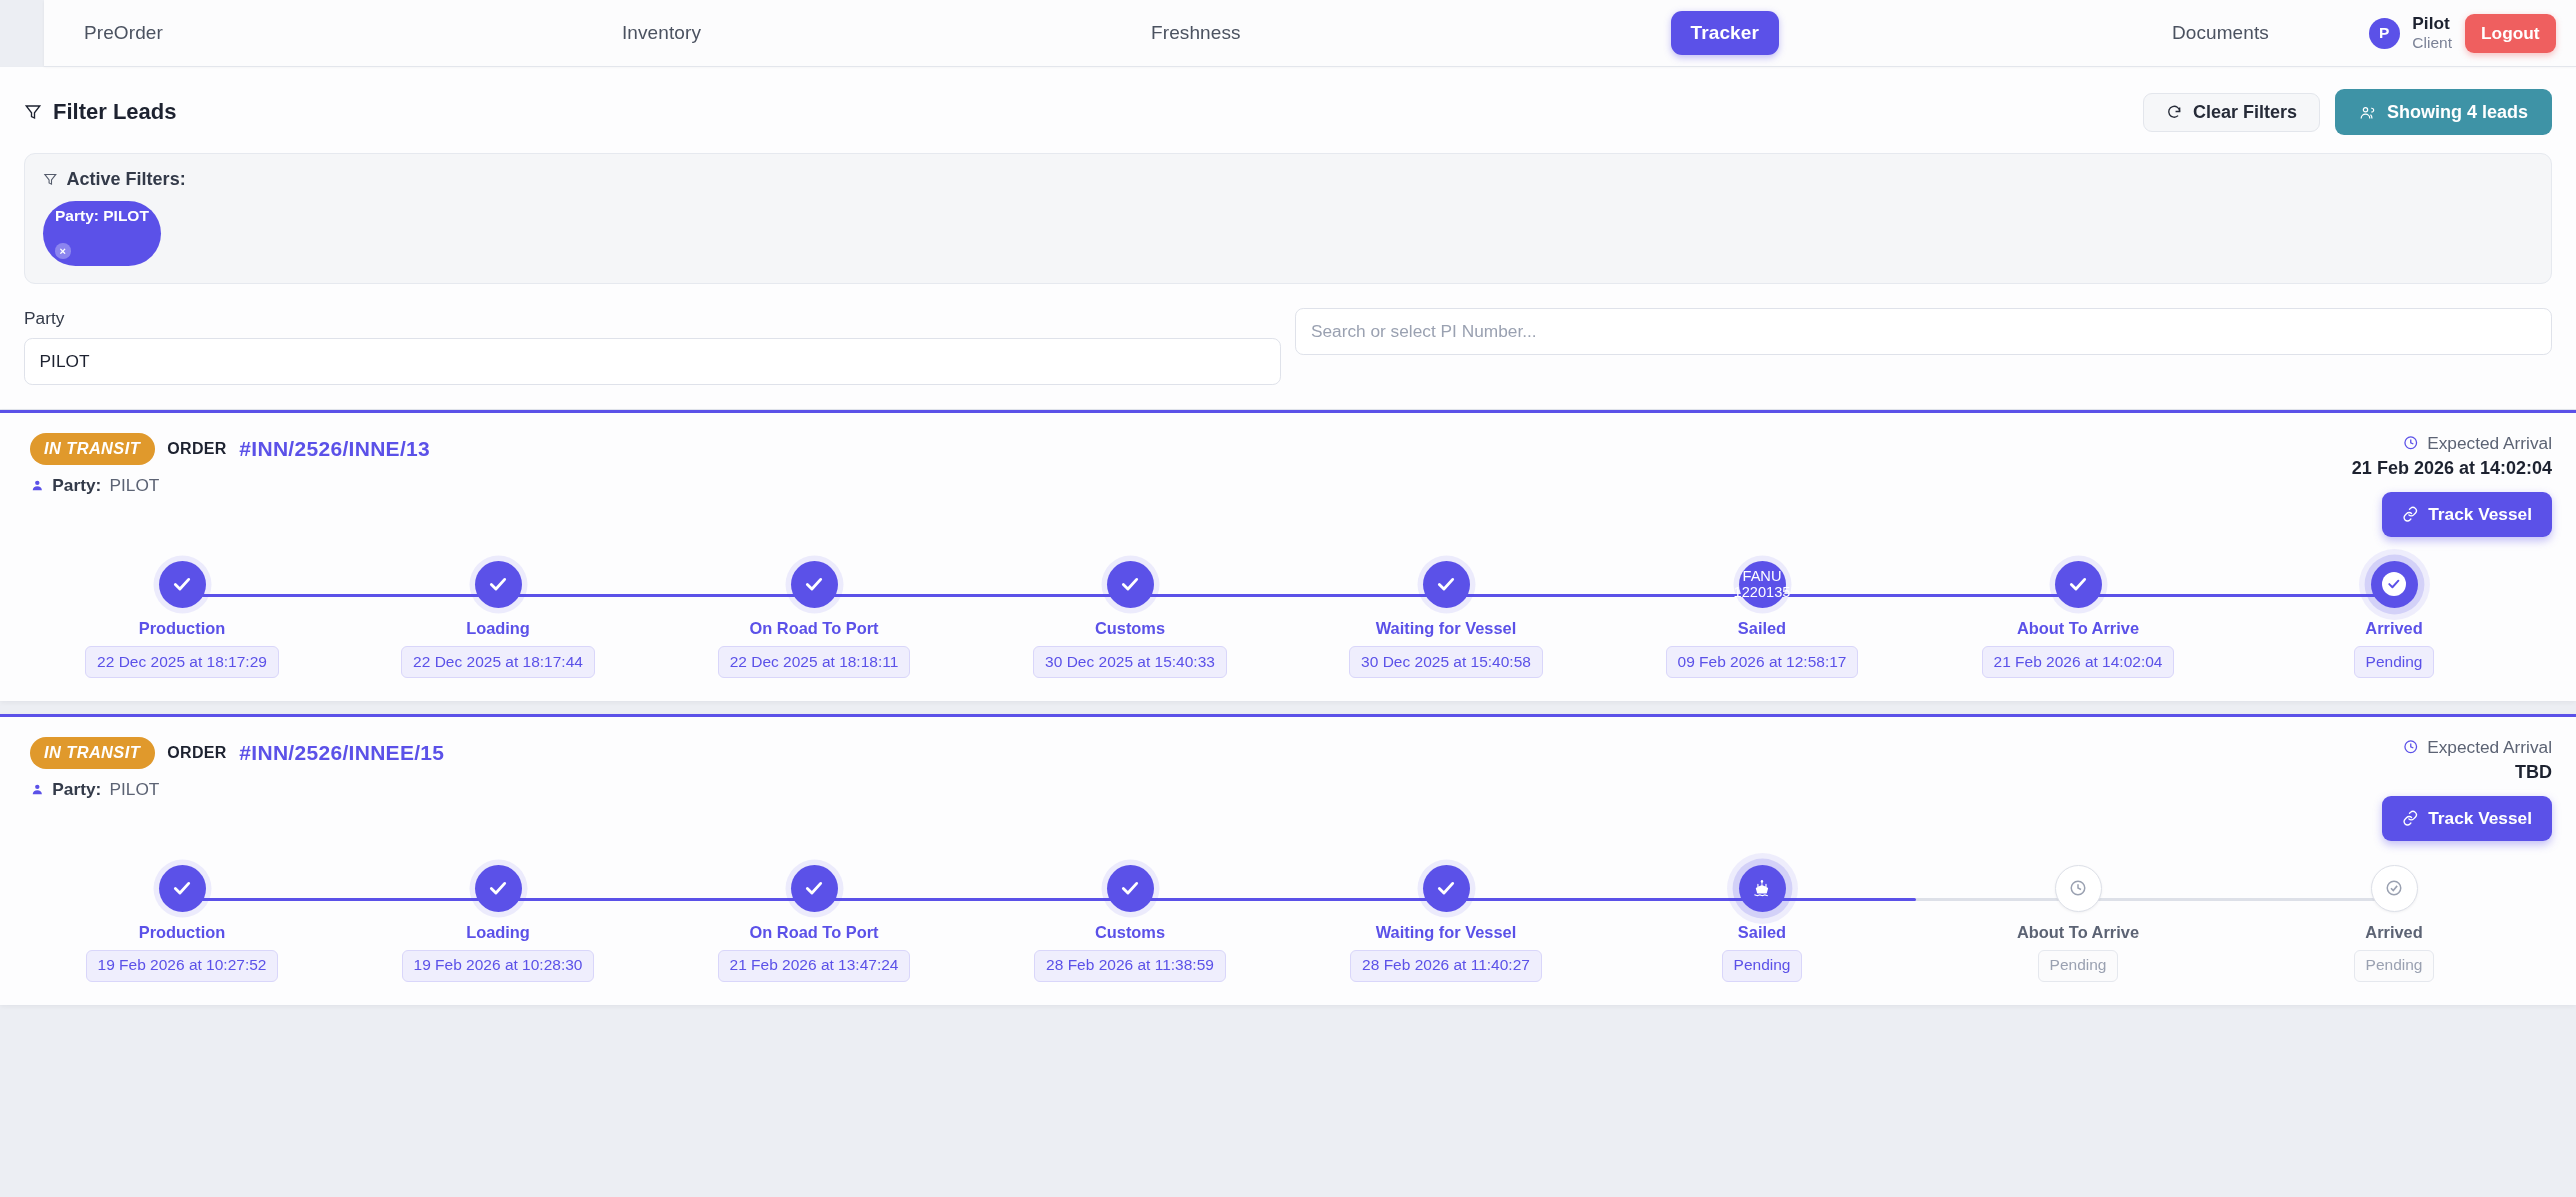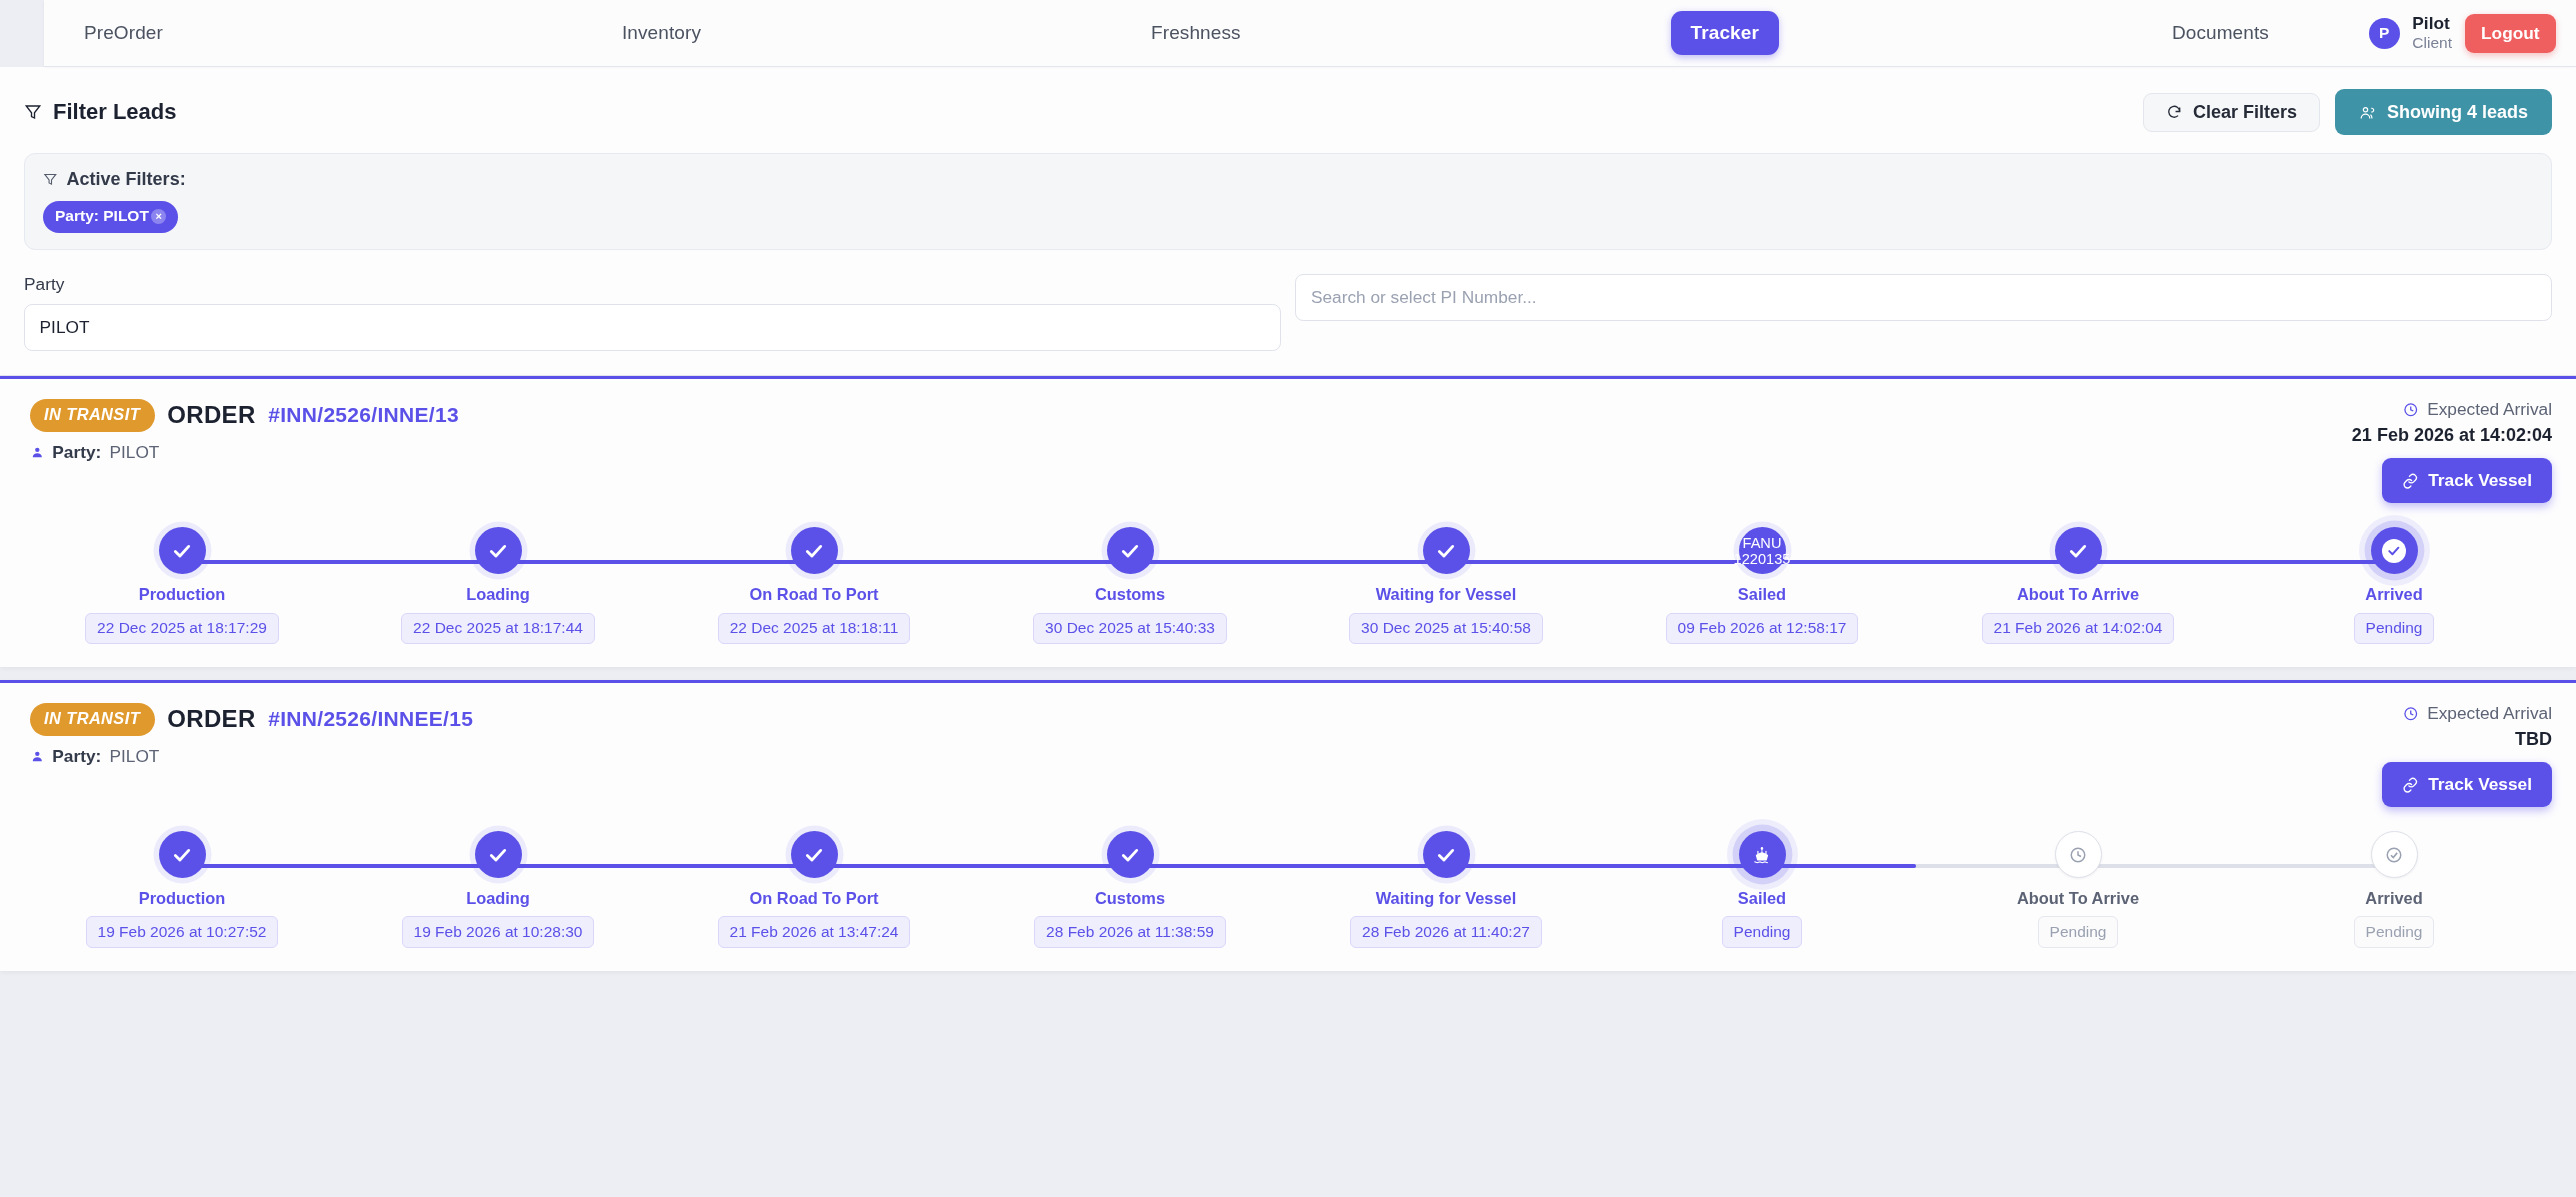--- a/index.html
+++ b/index.html
@@ -85,24 +85,24 @@
   .active-filters {
     margin-top: 18px;
     background: #f5f6f8;
     border: 0.9px solid #e6e9ef;
     border-radius: 11px;
     padding: 14.6px 18px 16.4px 18px;
   }
   .af-label { display: flex; align-items: center; gap: 9px; font-size: 18px; font-weight: bold; color: #333a49; }
   .chips { margin-top: 11px; display: flex; gap: 9px; }
   .chip {
-    display: inline-flex; align-items: center; gap: 2px;
+    display: inline-flex; gap: 18px;
     background: #5b51e8; color: #fff;
     font-size: 15.5px; font-weight: bold;
-    padding: 6.4px 12px 7.3px 12px; border-radius: 909px; cursor: pointer;
+    padding: 6.4px 12px 7.3px 12px; border-radius: 909px; cursor: pointer; flex-direction: column;
   }
   .chip-x {
     width: 15.5px; height: 15.5px; border-radius: 50%;
     background: rgba(255,255,255,.3);
     font-size: 11px; display: flex; align-items: center; justify-content: center;
     cursor: pointer;
   }
   .fields { display: flex; gap: 14.6px; margin-top: 24px; }
   .field { flex: 1; }
   .field-label { font-size: 17.3px; color: #333a49; margin-bottom: 9px; display:block; }
@@ -125,21 +125,21 @@
     position: relative;
   }
   .card-head { display: flex; justify-content: space-between; align-items: flex-start; }
   .card-head-left { padding-left: 5.5px; }
   .badge-row { display: flex; align-items: center; gap: 12.7px; }
   .badge-transit {
     background: #e0992c; color: #fff;
     font-size: 16.4px; font-weight: bold; letter-spacing: 0.4px;
     padding: 6.4px 14.6px 7.3px 14.6px; border-radius: 909px; font-style: italic;
   }
-  .order-word { font-size: 24px; font-weight: bold; color: #1d2230; letter-spacing: 0.3px; }
+  .order-word { font-size: 16px; font-weight: bold; color: #1d2230; letter-spacing: 0.3px; }
   .order-id { font-size: 21px; font-weight: bold; color: #5b51e8; letter-spacing: 0.3px; }
   .party-row { display: flex; align-items: center; gap: 8.2px; margin-top: 10px; font-size: 17.3px; }
   .party-key { font-weight: bold; color: #333a49; }
   .party-val { color: #5c6374; }
   .card-head-right { text-align: right; display: flex; flex-direction: column; align-items: flex-end; }
   .eta-label { display: flex; align-items: center; gap: 8.2px; font-size: 17.3px; color: #5c6374; }
   .eta-value { font-size: 18px; font-weight: bold; color: #1d2230; margin-top: 4.6px; }
   .btn-track {
     margin-top: 12.7px;
     display: flex; align-items: center; gap: 10px;

